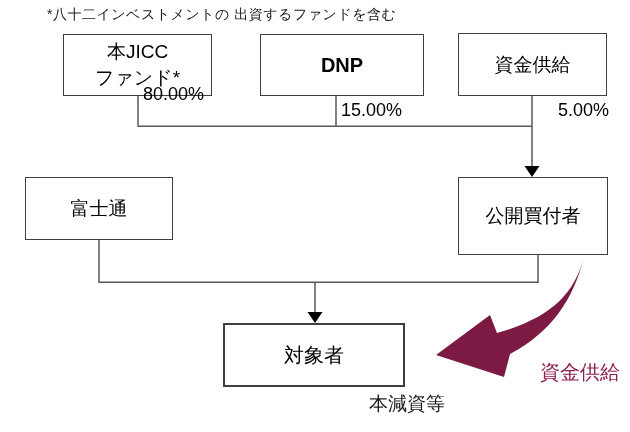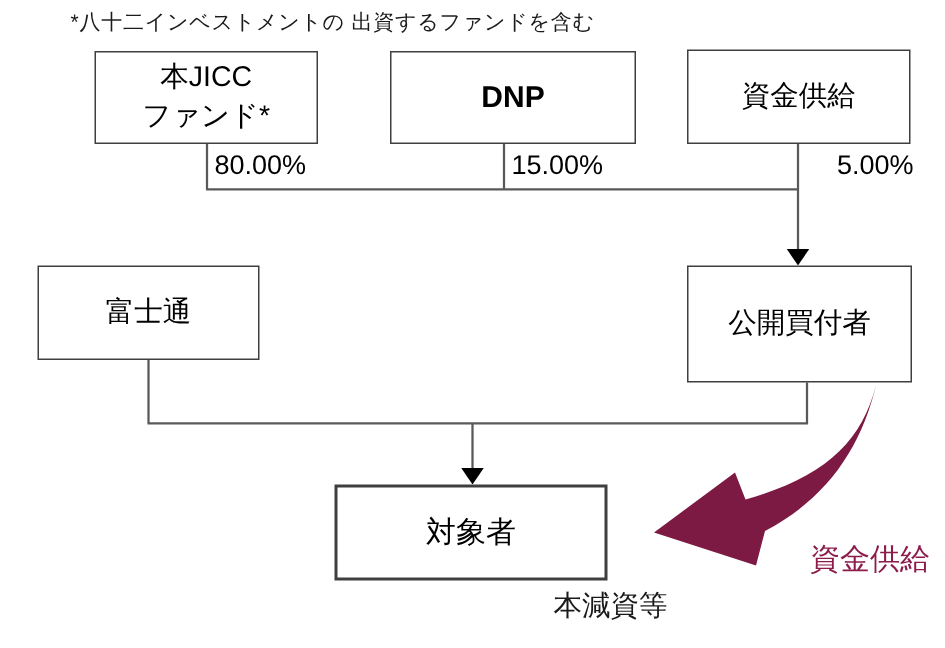--- a/index.html
+++ b/index.html
@@ -21,21 +21,21 @@
   }
   .node-jicc{left:63px;top:34px;width:149px;height:62px;}
   .node-dnp{left:260px;top:34px;width:164px;height:62px;font-size:20px;font-weight:bold;}
   .node-mitsui{left:458px;top:33px;width:149px;height:63px;}
   .node-fujitsu{left:25px;top:177px;width:148px;height:63px;}
   .node-offeror{left:458px;top:177px;width:150px;height:78px;}
   .node-target{left:223px;top:323px;width:182px;height:64px;border-width:2px;font-size:20px;}
   .pct{
     position:absolute;font-size:18px;color:#000;white-space:nowrap;z-index:2;
   }
-  .pct-jicc{left:143px;top:100px;}
+  .pct-jicc{left:143px;top:84px;}
   .pct-dnp{left:341px;top:100px;}
   .pct-mitsui{left:558px;top:100px;}
   .caption-reduction{
     left:223px;top:391px;width:182px;text-align:right;font-size:19px;color:#1a1a1a;
   }
   .caption-funding{
     left:500px;top:359px;font-size:20px;color:#8c1d4b;white-space:nowrap;z-index:3;
   }
   svg.overlay{position:absolute;left:0;top:0;width:630px;height:432px;z-index:1;}
 </style>

